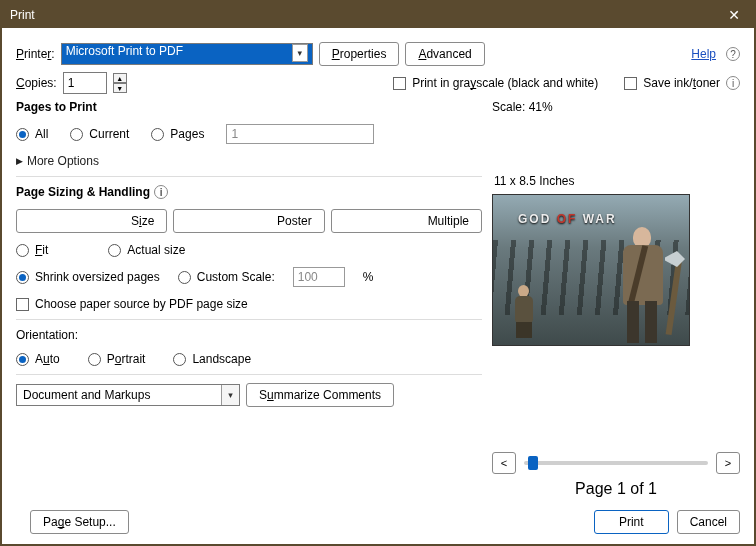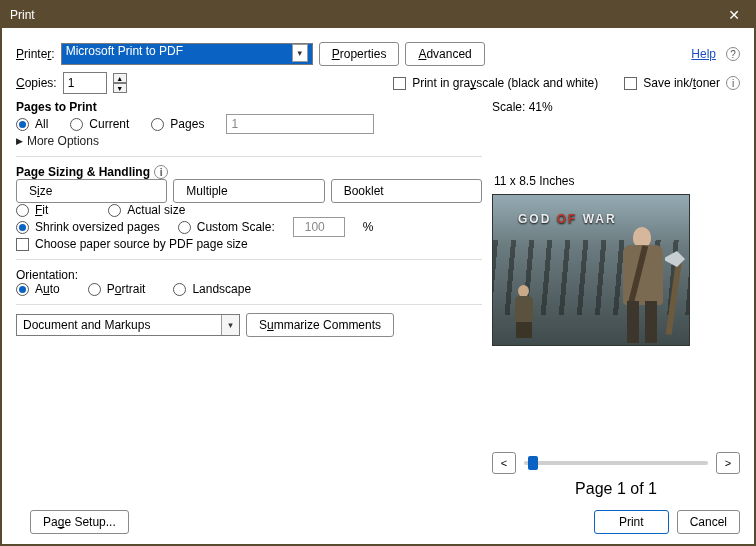--- a/index.html
+++ b/index.html
@@ -27,22 +27,22 @@
 .left { flex: 1; display: flex; flex-direction: column; gap: 8px; }
 .right { width: 248px; display: flex; flex-direction: column; }
 .section-title { font-weight: 600; font-size: 12px; display: flex; align-items: center; gap: 4px; }
 .radio { width: 13px; height: 13px; border: 1px solid #555; border-radius: 50%; background: #fff; display: inline-flex; align-items: center; justify-content: center; }
 .radio.on::after { content: ""; width: 7px; height: 7px; background: #0a63c2; border-radius: 50%; }
 .pages-input { width: 148px; height: 20px; border: 1px solid #999; background: #fff; color: #888; padding: 0 4px; }
 .more-opt { display: flex; align-items: center; gap: 4px; font-size: 12px; color: #222; cursor: pointer; }
 .tri { font-size: 9px; }
 .hr { border: none; border-top: 1px solid #ddd; }
 .tabrow { display: flex; gap: 6px; }
-.tabrow .btn { flex: 1; text-align: left; }
-.scale-input { width: 52px; height: 20px; border: 1px solid #999; color: #888; padding: 0 11px; }
+.tabrow .btn { flex: 1; text-align: right; }
+.scale-input { width: 52px; height: 20px; border: 1px solid #999; color: #888; padding: 0 4px; }
 .combo { width: 224px; height: 22px; border: 1px solid #7a7a7a; display: flex; align-items: center; justify-content: space-between; padding: 0 0 0 6px; background: #fff; }
 .combo .dd { width: 18px; height: 20px; border-left: 1px solid #999; display: flex; align-items: center; justify-content: center; font-size: 9px; color: #333; background: #f5f5f5; }
 .preview-box { border: 1.5px solid #333; width: 198px; height: 152px; background: #4a5155; position: relative; overflow: hidden; margin-top: 4px; }
 .preview-scene { position: absolute; inset: 0; background: linear-gradient(180deg, #94aab3 0%, #6a7a7e 35%, #3f4a4b 100%); }
 .preview-scene::before { content: ""; position: absolute; left: 0; right: 0; top: 30%; height: 50%; background: repeating-linear-gradient(95deg, rgba(30,35,34,.55) 0 5px, rgba(0,0,0,0) 5px 18px); }
 .gow { position: absolute; top: 16px; left: 25px; font-family: Georgia, serif; font-weight: 700; color: #eee; font-size: 13px; letter-spacing: 2px; text-shadow: 0 1px 2px #000; }
 .gow .om { color: #c0362c; }
 .kratos { position: absolute; right: 18px; bottom: 0; width: 58px; height: 118px; }
 .kratos .head { width: 18px; height: 20px; background: #d7b79c; border-radius: 50% 50% 40% 40%; position: absolute; top: 0; left: 20px; }
 .kratos .body { width: 40px; height: 60px; background: #7b6a52; position: absolute; top: 18px; left: 10px; border-radius: 8px 8px 4px 4px; }
@@ -57,21 +57,21 @@
 .boy .l { width: 16px; height: 16px; background: #3b3528; position: absolute; top: 37px; left: 5px; }
 .scale-lbl { font-size: 12px; margin-bottom: 2px; }
 .dims { font-size: 12px; margin-top: 58px; margin-bottom: 2px; text-align: left; padding-left: 2px; }
 .navrow { display: flex; align-items: center; gap: 8px; margin-top: auto; }
 .navbtn { width: 24px; height: 22px; border: 1px solid #8a8a8a; border-radius: 3px; background: #fff; display: flex; align-items: center; justify-content: center; cursor: pointer; font-size: 11px; }
 .slider { flex: 1; height: 4px; background: #cfcfcf; border-radius: 2px; position: relative; }
 .slider .thumb { position: absolute; left: 4px; top: -5px; width: 10px; height: 14px; background: #0a63c2; border-radius: 2px; }
 .pageof { text-align: center; font-size: 16px; margin-top: 6px; }
 .footer { display: flex; align-items: flex-start; margin-top: 6px; padding-left: 14px; }
 .gap { flex: 1; }
-.left-block { display: flex; flex-direction: column; gap: 0; }
+.left-block { display: flex; flex-direction: column; gap: 10px; }
 .radgroup { display: flex; align-items: center; gap: 6px; }
 </style>
 </head>
 <body>
 
 <div class="window">
   <div class="titlebar">
     <span class="titlebar-title">Print</span>
     <span class="titlebar-close">✕</span>
   </div>
@@ -133,22 +133,22 @@
         </div>
         <hr class="hr">
 
         <div class="left-block">
           <div class="section-title">
               <span>Page Sizing &amp; Handling</span>
               <span class="info-i">i</span>
             </div>
           <div class="tabrow">
             <button class="btn">S<span class="underline-k">i</span>ze</button>
+            <button class="btn">Poster</button>
             <button class="btn">Multiple</button>
-            <button class="btn">Booklet</button>
           </div>
           <div class="row" style="gap:60px">
             <span class="radgroup">
                 <span class="radio"></span>
                 <span><span class="underline-k">F</span>it</span>
               </span>
             <span class="radgroup">
                 <span class="radio"></span>
                 <span>Actual size</span>
               </span>

